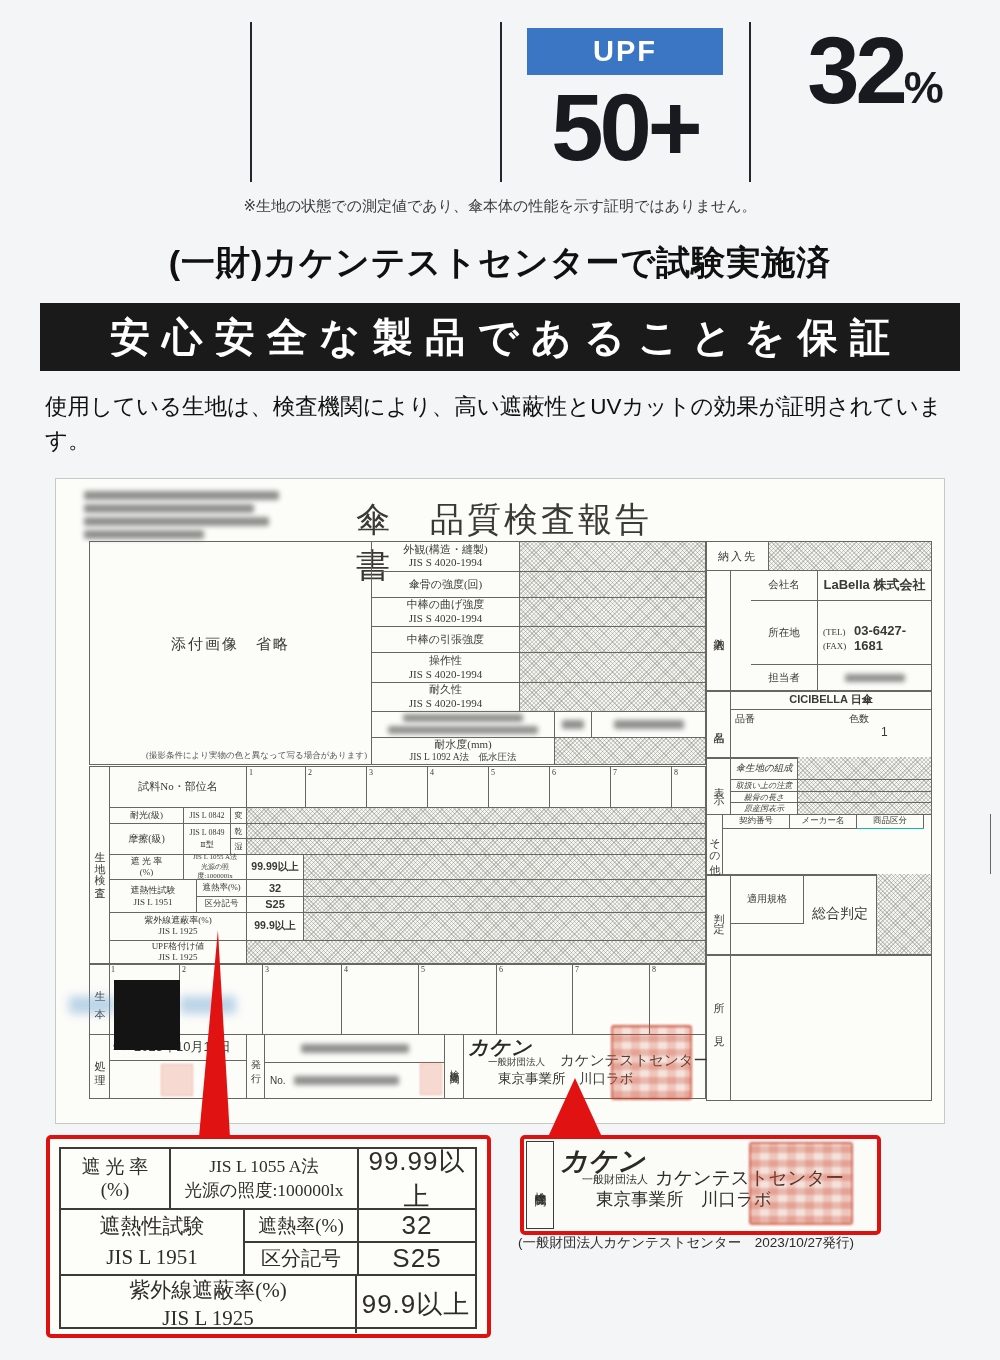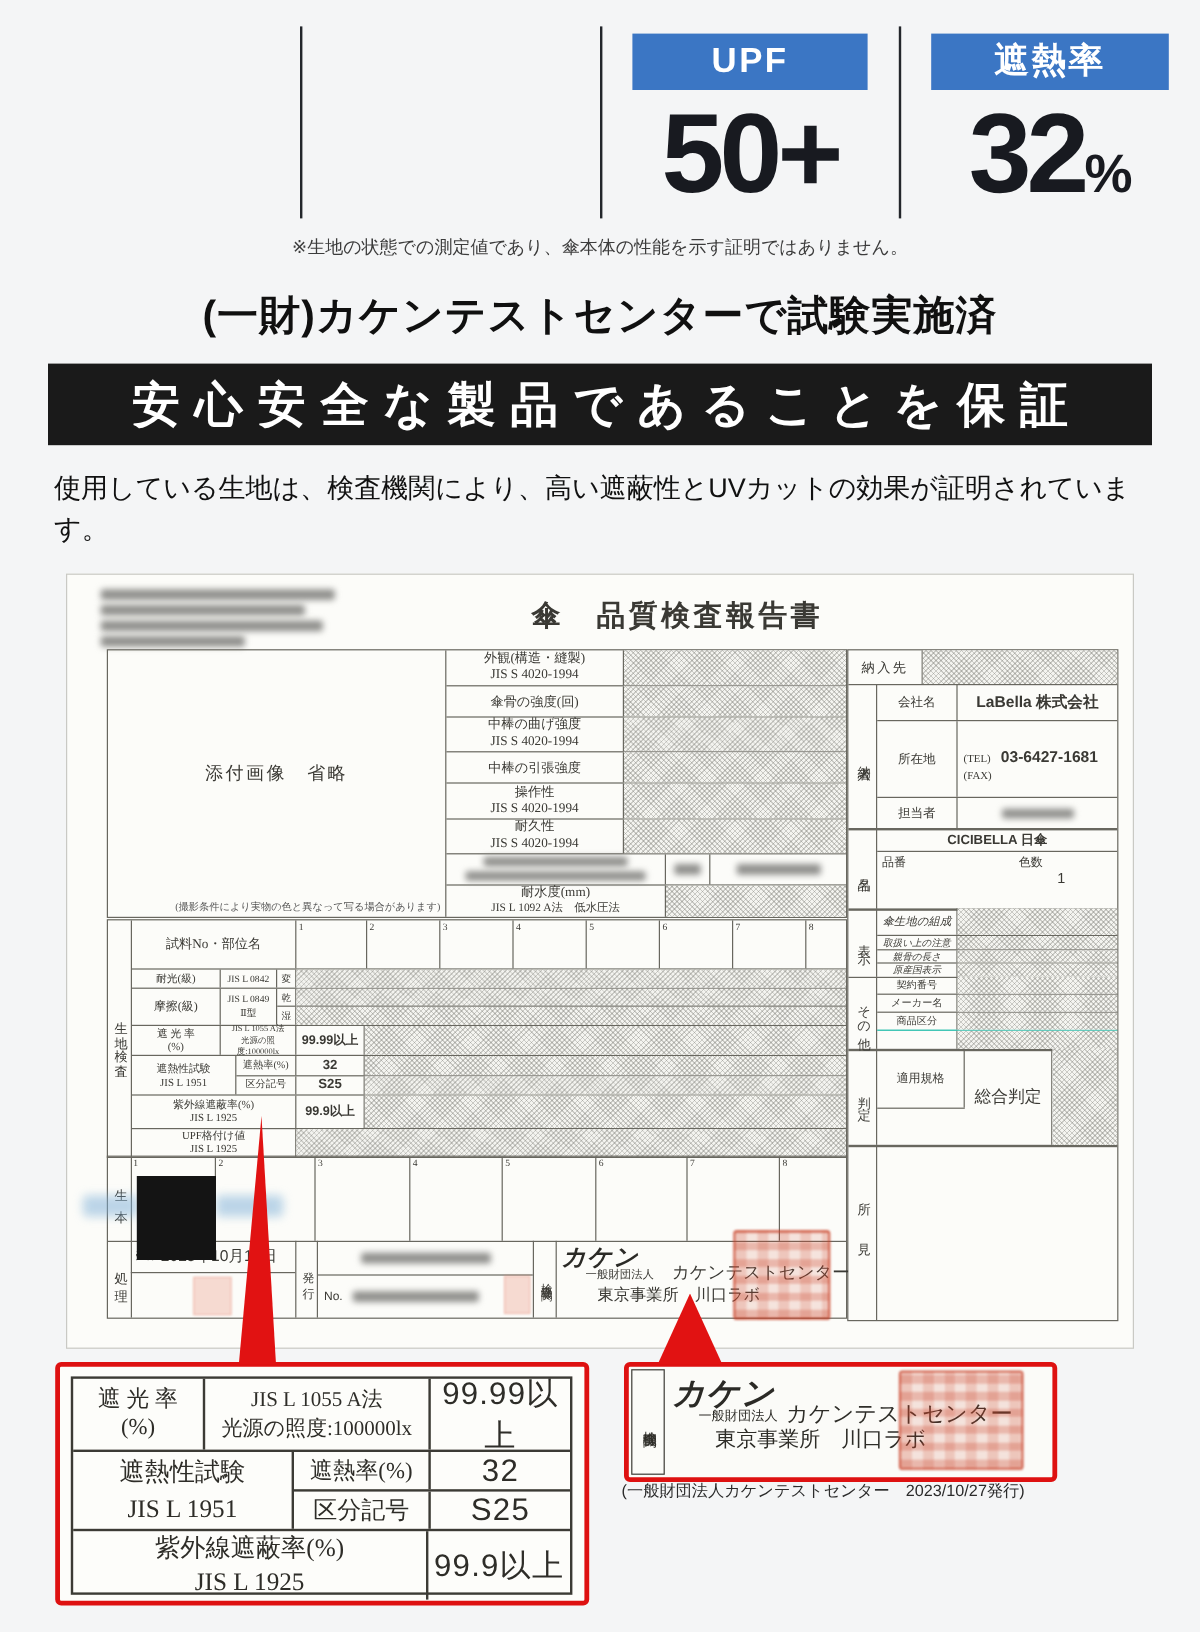--- a/index.html
+++ b/index.html
@@ -63,42 +63,41 @@
 <section class="stats">
   <div class="vsep" style="left:250px;"></div>
   <div class="vsep" style="left:500px;"></div>
   <div class="vsep" style="left:749px;"></div>
 
   <div class="stat" style="left:500px;">
     <div class="badge narrow">UPF</div>
     <div class="valline"><span class="big">50+</span></div>
   </div>
   <div class="stat" style="left:750px;">
-    <div class="badge">遮熱率</div>
     <div class="valline"><span class="big">32</span><span class="small">%</span></div>
   </div>
 </section>
 
 <p class="measure-note">※生地の状態での測定値であり、傘本体の性能を示す証明ではありません。</p>
 <h1 class="test-heading">(一財)カケンテストセンターで試験実施済</h1>
 <div class="banner">
   <span>安心安全な製品であることを保証</span>
 </div>
 <p class="body-text">使用している生地は、検査機関により、高い遮蔽性とUVカットの効果が証明されています。</p>
 
 <div class="doc">
 
   <div class="abs" style="left:28px;top:12px;width:205px;height:52px;">
     <div class="blurbar" style="width:195px;height:9px;margin-bottom:4px;"></div>
     <div class="blurbar" style="width:170px;height:9px;margin-bottom:4px;"></div>
     <div class="blurbar" style="width:185px;height:9px;margin-bottom:4px;"></div>
     <div class="blurbar" style="width:120px;height:9px;"></div>
   </div>
 
-  <div class="abs" style="left:300px;top:18px;width:330px;text-align:right;font-size:24px;font-weight:700;letter-spacing:3px;">傘　品質検査報告書</div>
+  <div class="abs" style="left:300px;top:18px;width:330px;text-align:left;font-size:34px;font-weight:400;letter-spacing:3px;">傘　品質検査報告書</div>
 
   <div class="abs bline" style="left:33px;top:62px;width:615px;height:222px;display:flex;">
 
     <div style="width:281px;border-right:1px solid #68675f;position:relative;">
       <div class="cc" style="position:absolute;left:0;top:0;right:0;bottom:18px;font-size:15px;letter-spacing:2px;">添付画像　省略</div>
       <div class="abs" style="left:0;right:4px;bottom:2px;text-align:right;font-size:8.5px;color:#555;">(撮影条件により実物の色と異なって写る場合があります)</div>
     </div>
 
     <div style="flex:1;display:flex;flex-direction:column;">
       <div style="flex:30;display:flex;border-bottom:1px solid #68675f;">
@@ -163,21 +162,21 @@
     </div>
   </div>
 
   <div class="abs bline" style="left:650px;top:62px;width:224px;height:558px;">
 
     <div class="abs" style="left:0;top:0;width:224px;height:28px;display:flex;border-bottom:1px solid #68675f;">
       <div class="cc" style="width:61px;border-right:1px solid #68675f;font-size:11px;letter-spacing:2px;">納入先</div>
       <div class="hatch" style="flex:1;"></div>
     </div>
 
-    <div class="abs" style="left:0;top:28px;width:224px;height:120px;display:flex;border-bottom:2px solid #68675f;">
+    <div class="abs" style="left:0;top:28px;width:224px;height:120px;display:flex;border-bottom:2px solid #68675f;gap:20px;">
       <div class="cc" style="width:23px;border-right:1px solid #68675f;font-size:11px;">
         <span class="vtext">納入者</span>
         </div>
       <div style="flex:1;display:flex;flex-direction:column;">
         <div style="height:30px;display:flex;border-bottom:1px solid #68675f;">
           <div class="cc" style="width:66px;border-right:1px solid #68675f;font-size:10.5px;">会社名</div>
           <div class="cc sans" style="flex:1;font-size:13px;font-weight:600;">LaBella 株式会社</div>
         </div>
         <div style="height:63px;display:flex;border-bottom:1px solid #68675f;">
           <div class="cc" style="width:66px;border-right:1px solid #68675f;font-size:10.5px;">所在地</div>
@@ -231,21 +230,21 @@
           <div class="cc" style="width:66px;border-right:1px solid #68675f;font-size:8px;">原産国表示</div>
           <div class="hatch" style="flex:1;"></div>
           </div>
       </div>
     </div>
 
     <div class="abs" style="left:0;top:272px;width:224px;height:60px;display:flex;border-bottom:2px solid #68675f;">
       <div class="cc" style="width:23px;border-right:1px solid #68675f;font-size:11px;">
         <span class="vtext">その他</span>
         </div>
-      <div style="flex:1;display:flex;flex-direction:column;">
+      <div style="flex:1;display:flex;">
         <div style="height:14px;display:flex;border-bottom:1px solid #68675f;">
           <div class="cc" style="width:66px;border-right:1px solid #68675f;font-size:8.5px;">契約番号</div>
           <div class="hatch" style="flex:1;"></div>
           </div>
         <div style="height:14px;display:flex;border-bottom:1px solid #68675f;">
           <div class="cc" style="width:66px;border-right:1px solid #68675f;font-size:8.5px;">メーカー名</div>
           <div class="hatch" style="flex:1;"></div>
           </div>
         <div style="height:14px;display:flex;border-bottom:1px solid #14b8a6;justify-content:space-between;">
           <div class="cc" style="width:66px;border-right:1px solid #68675f;font-size:8.5px;">商品区分</div>

